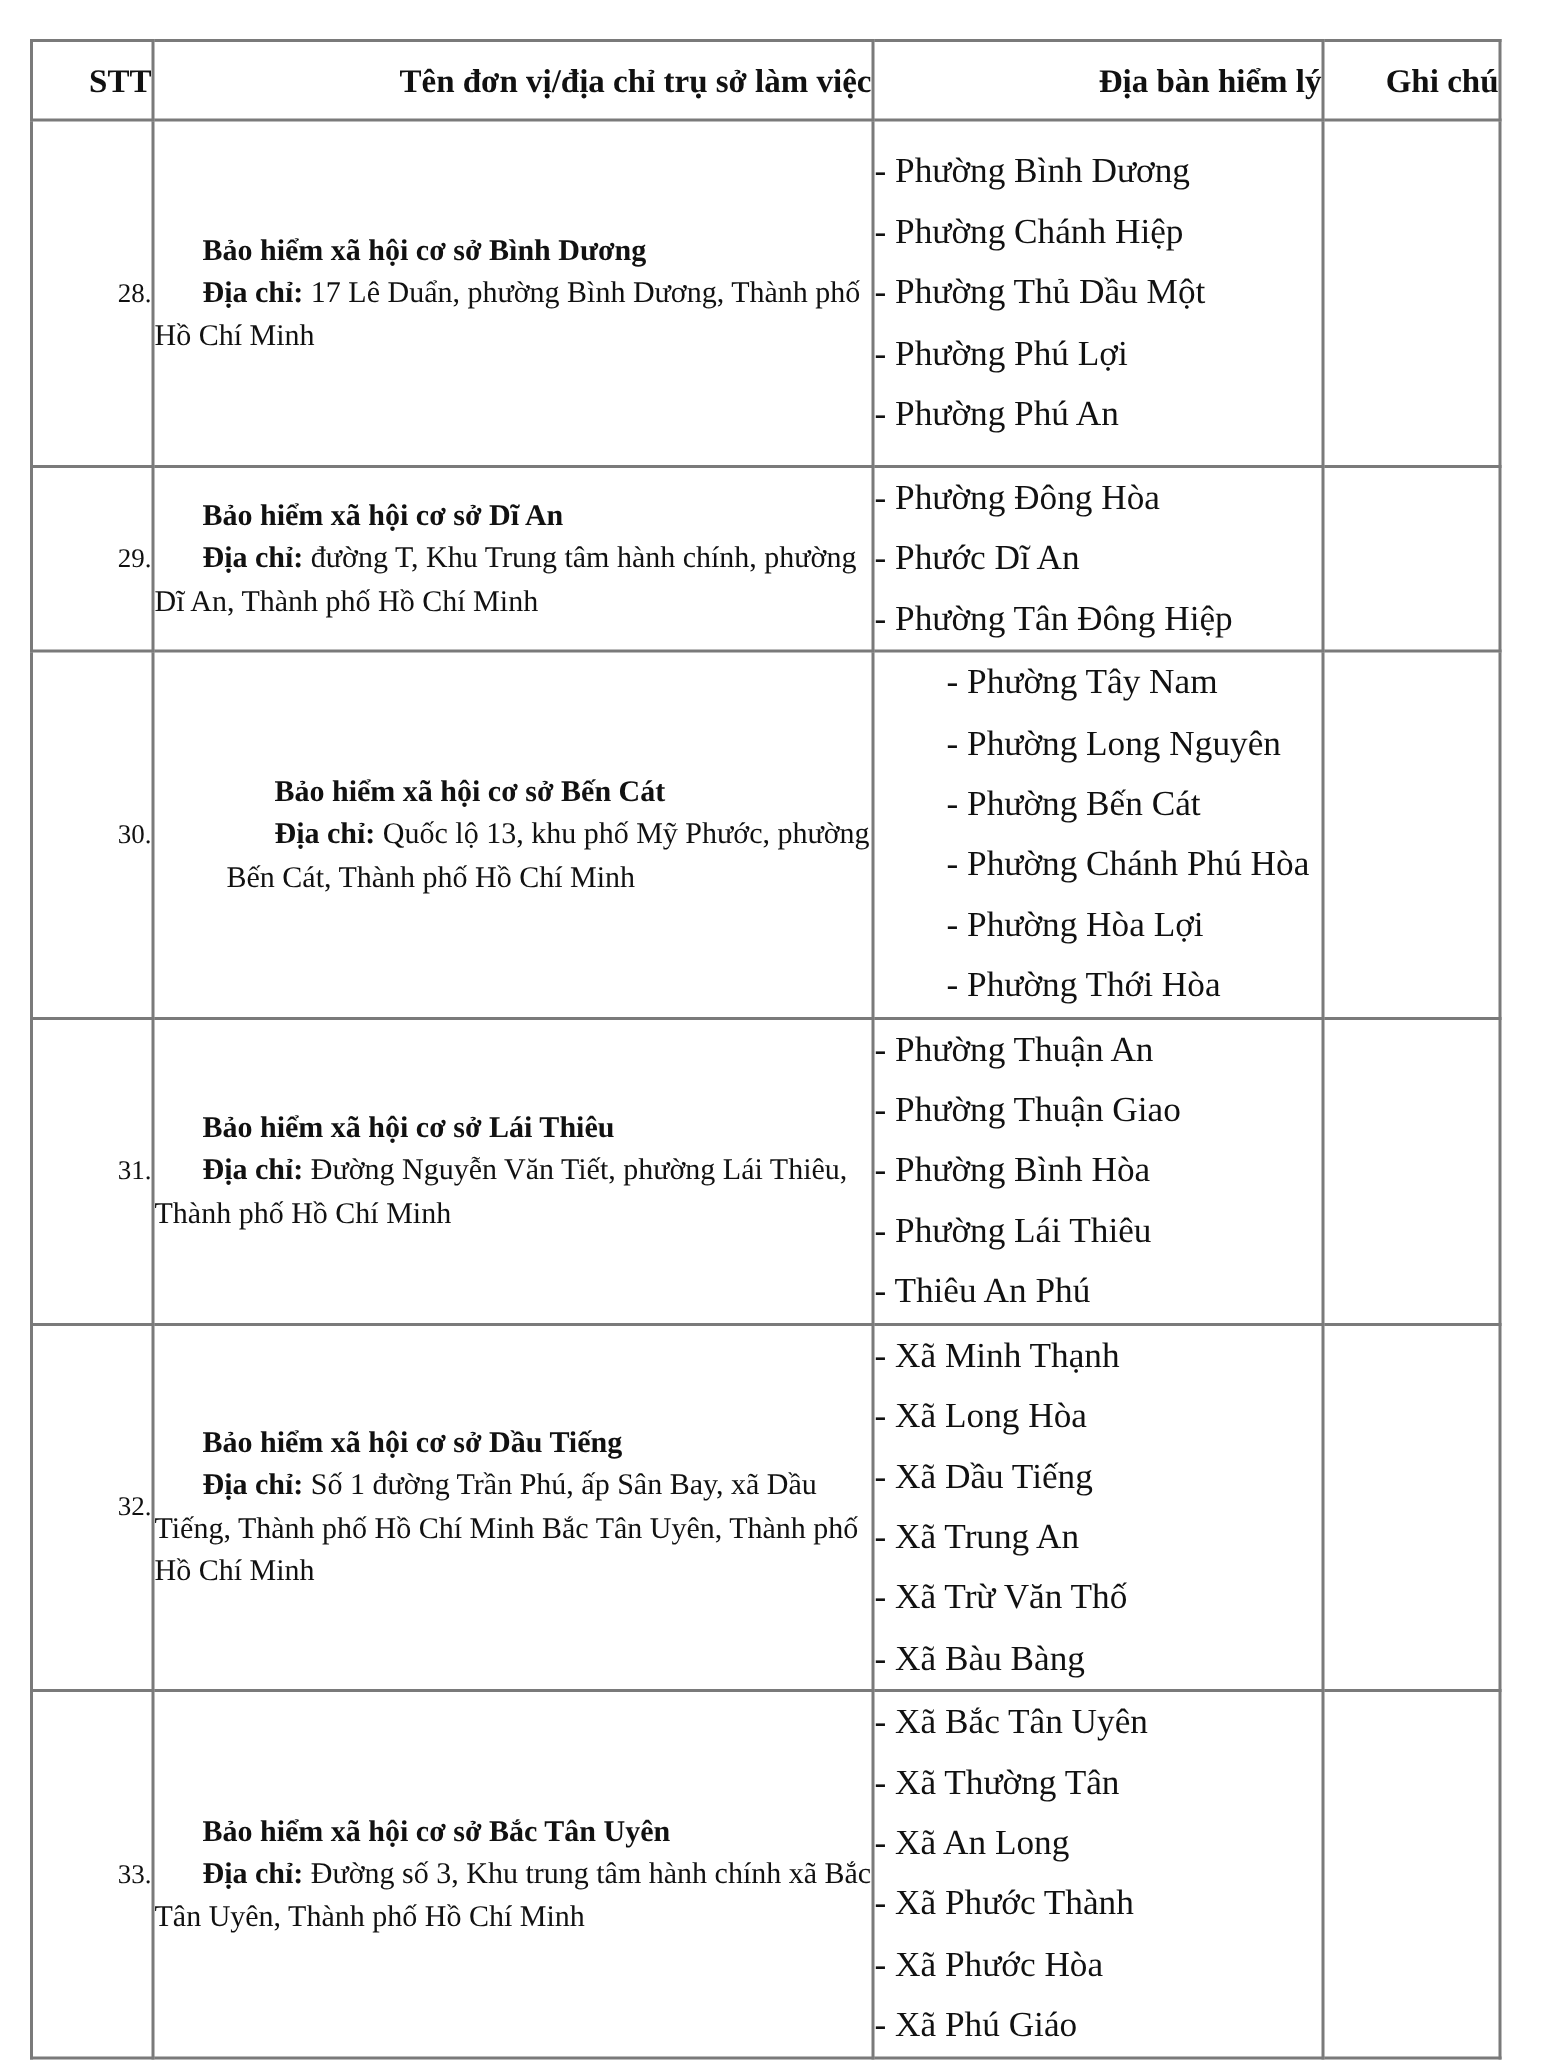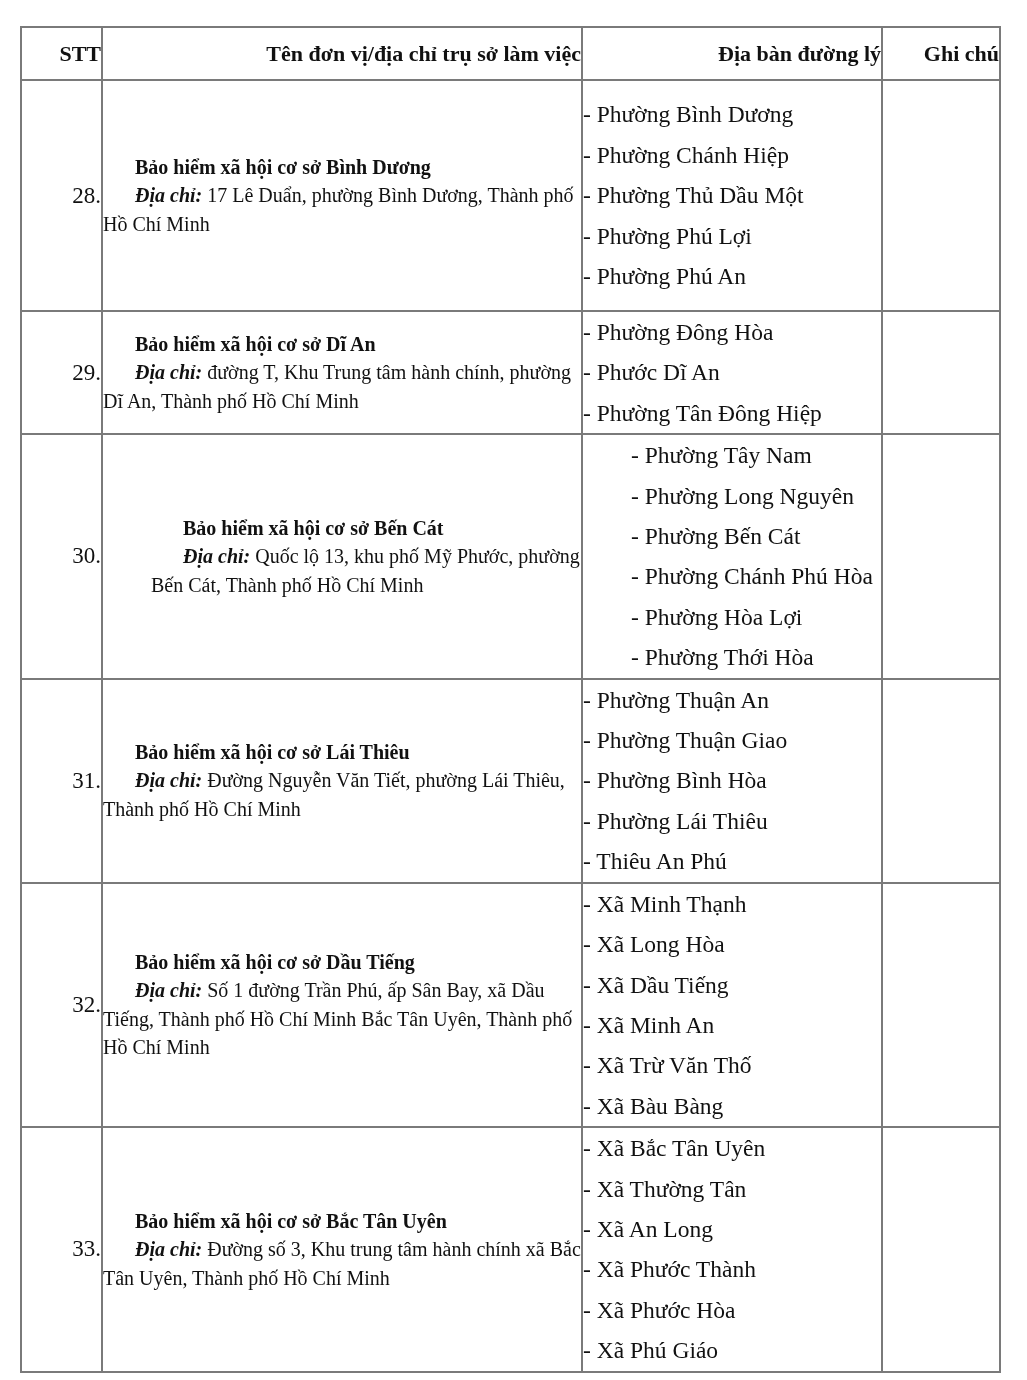--- a/index.html
+++ b/index.html
@@ -34,40 +34,39 @@
     col.c-note { width: 118px; }
 
     thead th {
       height: 51px;
       font-weight: bold;
       font-size: 22px;
       text-align: right;
     }
     td.stt {
       text-align: right;
-      font-size: 23px;
+      font-size: 18px;
       padding-right: 4px;
     }
     td.name {
       font-size: 20px;
       line-height: 28.5px;
       padding: 0 6px 0 10px;
     }
     td.name .unit {
       font-weight: bold;
       text-indent: 32px;
       display: block;
     }
     td.name .addr {
       display: block;
       text-indent: 32px;
     }
     td.name .addr-label {
       font-weight: bold;
-      font-style: italic;
     }
     td.area {
       font-size: 23.5px;
       padding: 0 0 0 9px;
     }
     td.area ul {
       list-style: none;
       margin: 0;
       padding: 0;
     }
@@ -94,21 +93,21 @@
   <colgroup>
     <col class="c-stt">
       <col class="c-name">
       <col class="c-area">
       <col class="c-note">
   </colgroup>
   <thead>
     <tr>
       <th>STT</th>
       <th>Tên đơn vị/địa chỉ trụ sở làm việc</th>
-      <th>Địa bàn đường lý</th>
+      <th>Địa bàn hiểm lý</th>
       <th>Ghi chú</th>
     </tr>
   </thead>
   <tbody>
 
     <tr class="r28">
       <td class="stt">28.</td>
       <td class="name">
         <span class="unit">Bảo hiểm xã hội cơ sở Bình Dương</span>
         <span class="addr"><span class="addr-label">Địa chỉ:</span> <span>17 Lê Duẩn, phường Bình Dương, Thành phố Hồ Chí Minh</span></span>
@@ -182,21 +181,21 @@
       <td class="stt">32.</td>
       <td class="name">
         <span class="unit">Bảo hiểm xã hội cơ sở Dầu Tiếng</span>
         <span class="addr"><span class="addr-label">Địa chỉ:</span> <span>Số 1 đường Trần Phú, ấp Sân Bay, xã Dầu Tiếng, Thành phố Hồ Chí Minh Bắc Tân Uyên, Thành phố Hồ Chí Minh</span></span>
       </td>
       <td class="area">
         <ul>
           <li>Xã Minh Thạnh</li>
           <li>Xã Long Hòa</li>
           <li>Xã Dầu Tiếng</li>
-          <li>Xã Minh An</li>
+          <li>Xã Trung An</li>
           <li>Xã Trừ Văn Thố</li>
           <li>Xã Bàu Bàng</li>
         </ul>
       </td>
       <td class="note"></td>
     </tr>
 
     <tr class="r33">
       <td class="stt">33.</td>
       <td class="name">

